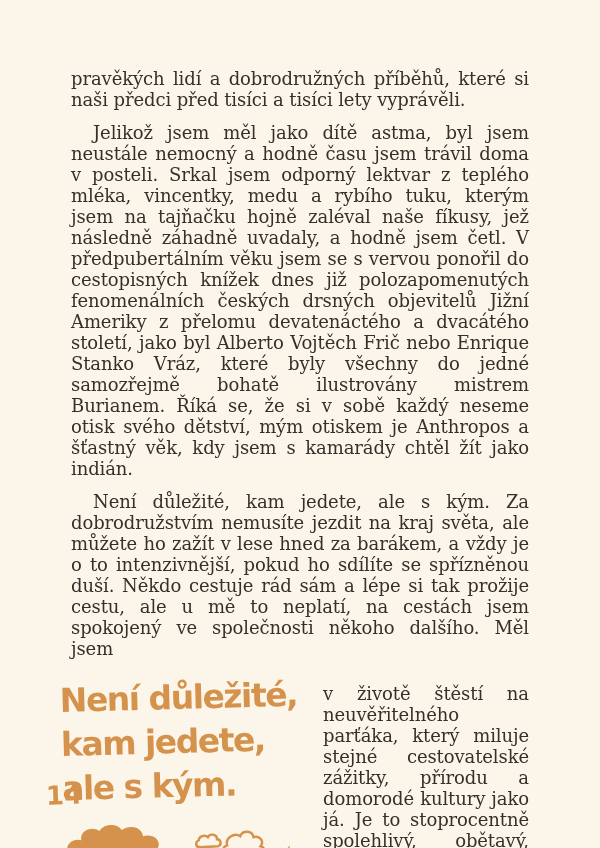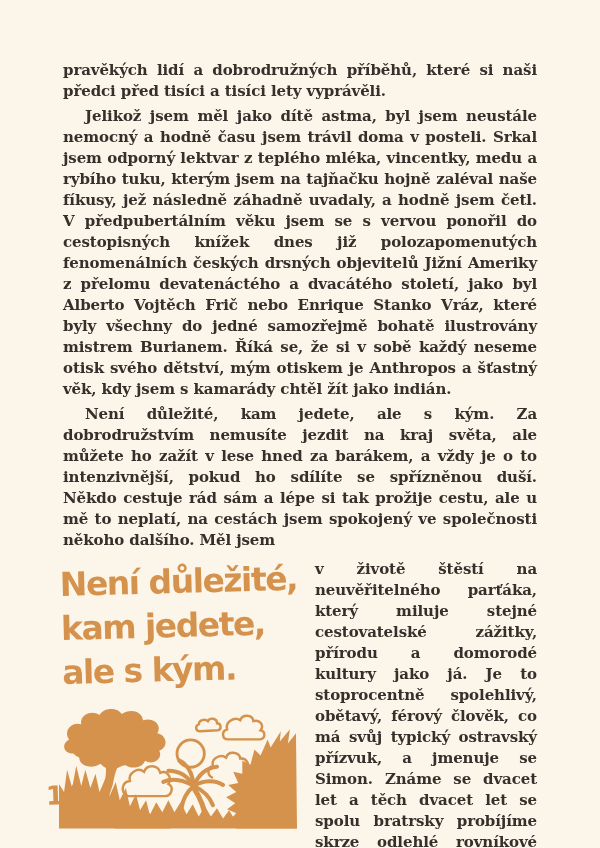--- a/index.html
+++ b/index.html
@@ -7,27 +7,26 @@
     width:600px; height:848px;
     background:#fbf6e9;
     font-family:"DejaVu Serif", serif;
     color:#35302b;
     position:relative;
     overflow:hidden;
   }
   .page { position:absolute; inset:0; }
   .text-block { position:absolute; left:59px; top:56px; width:482px; }
   .para {
-    margin:4px;
-    font-size:15px;
+    margin:12px;
+    font-size:18px;
     line-height:21px;
     text-align:justify;
     letter-spacing:-0.1px;
     hyphens:auto;
-    font-weight:bold;
   }
   .indent { text-indent:22px; }
   .wrap-row { display:flex; align-items:flex-start; }
   .left-col { flex:0 0 238px; width:238px; margin-right:14px; }
   .pull-quote {
     font-family:"DejaVu Sans", sans-serif;
     font-weight:bold;
     color:#d5924c;
     font-size:33px;
     line-height:44px;

